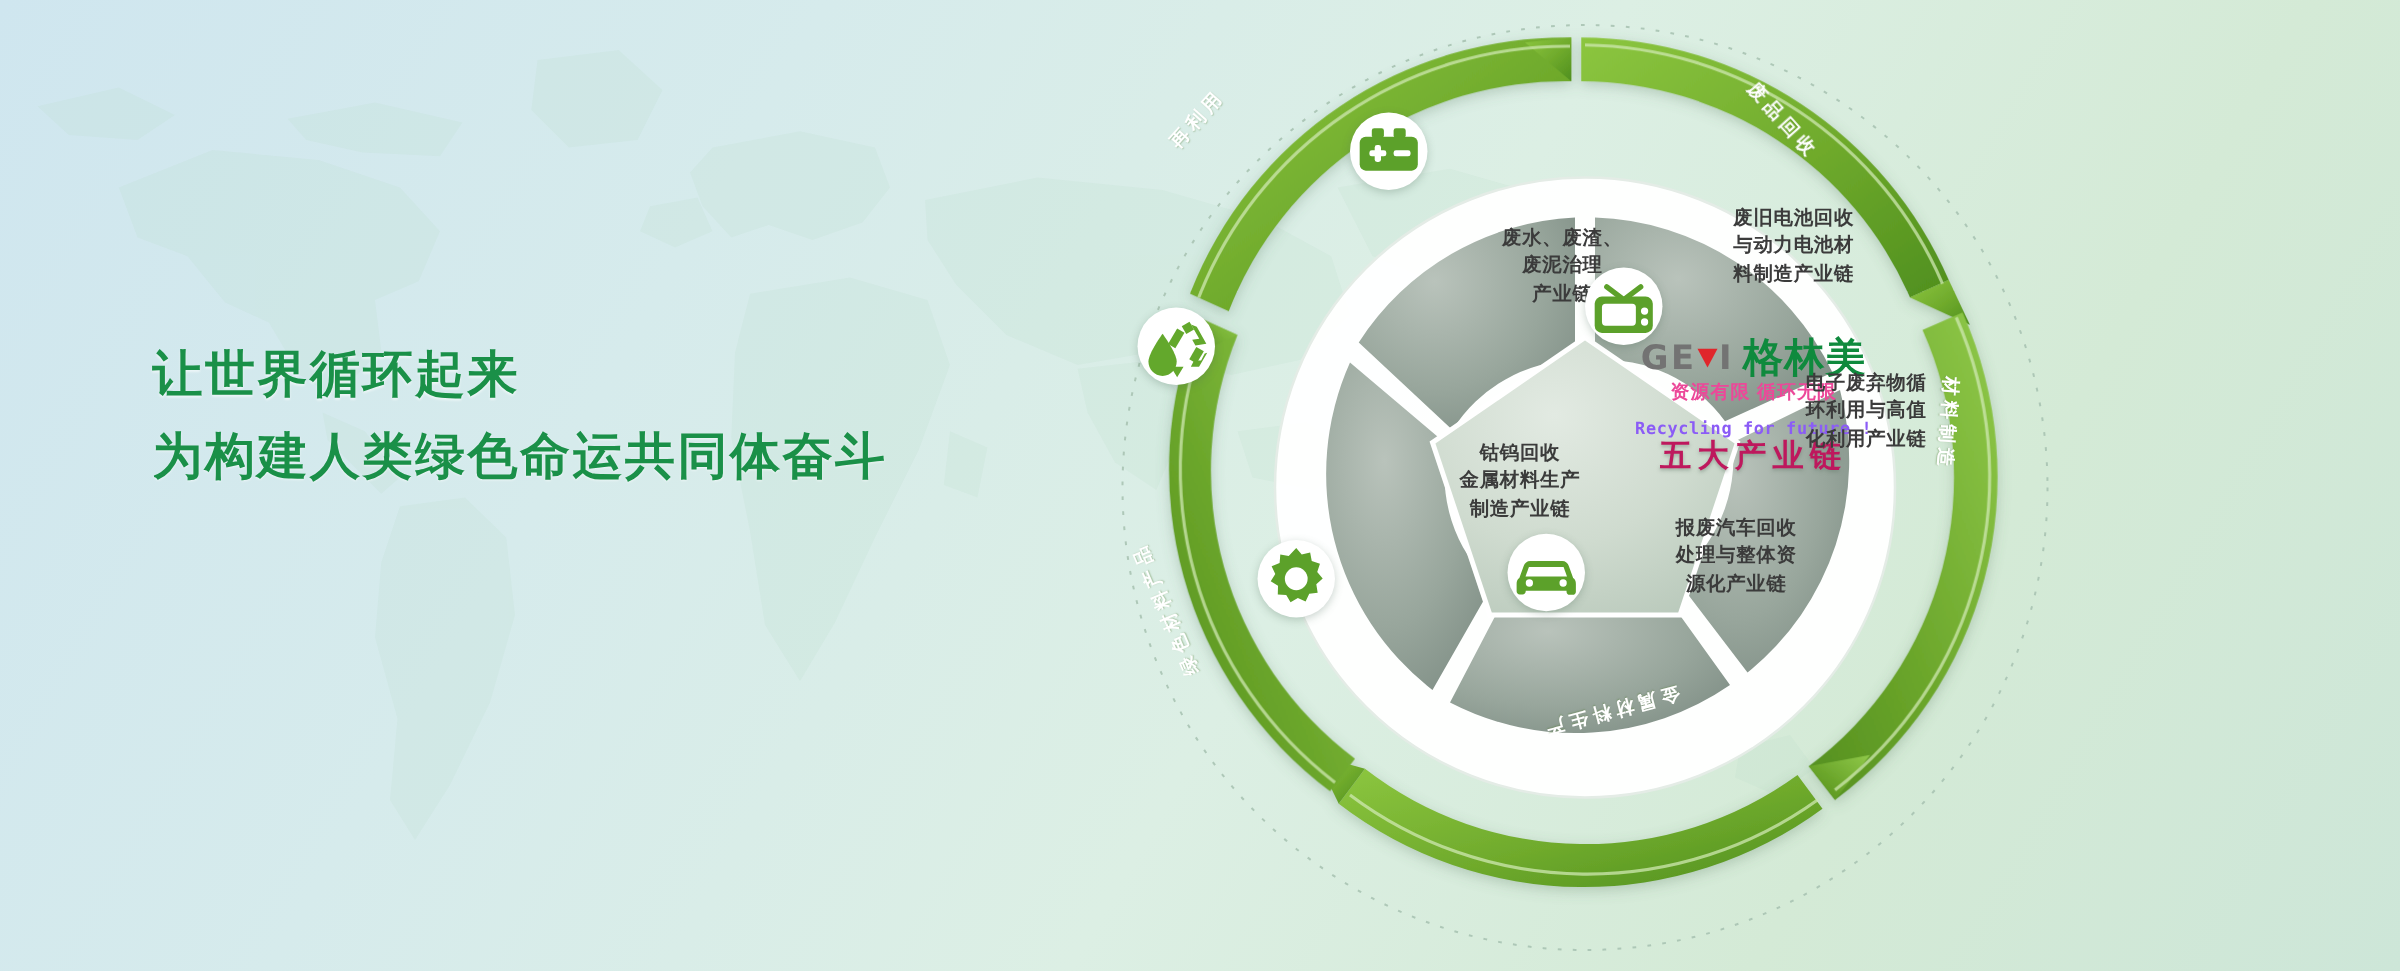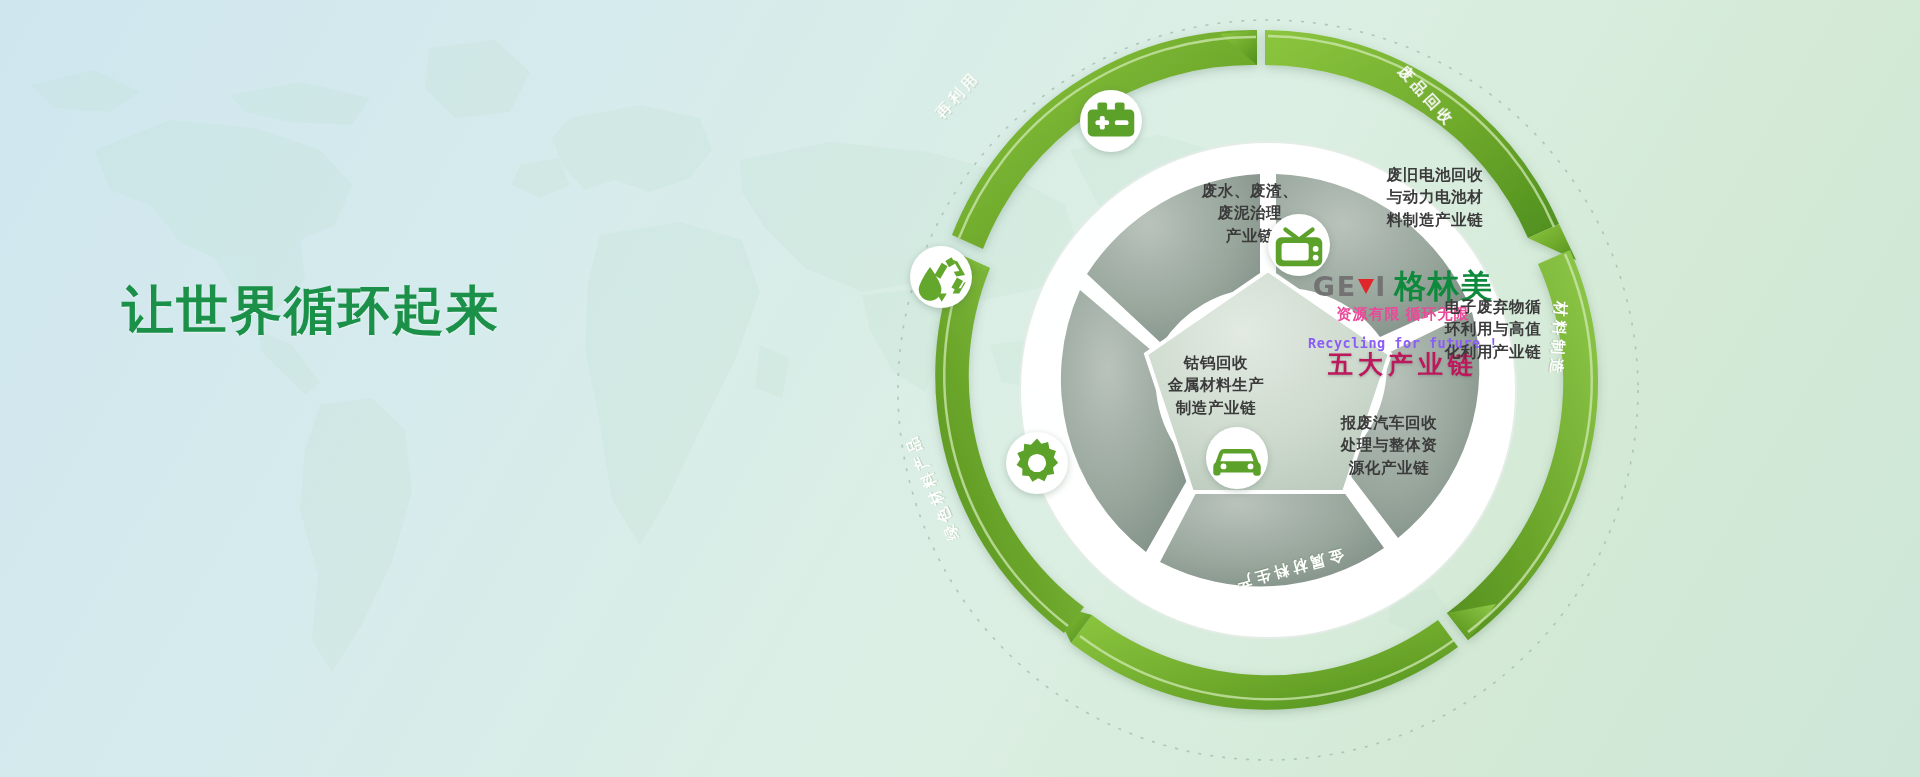--- a/index.html
+++ b/index.html
@@ -12,21 +12,21 @@
 
   
   #map-watermark {
     position:absolute; inset:0; opacity:.30; pointer-events:none;
   }
 
   
   #headline {
     position:absolute; left:122px; top:268px; width:780px;
     color:#1a9048; line-height:1.62;
-    font-size:52px; font-weight:600; letter-spacing:2px;
+    font-size:40px; font-weight:600; letter-spacing:2px;
     text-shadow:0 1px 2px rgba(255,255,255,.6);
   }
   #headline .ln { display:block; white-space:nowrap; }
 
   
   #infographic {
     position:absolute; left:828px; top:-8px; width:880px; height:800px;
   }
   #infographic svg { display:block; width:100%; height:100%; }
 
@@ -104,20 +104,21 @@
 
     <path d="M1180 452 L1270 438 L1340 462 L1368 512 L1338 572 L1265 598 L1200 572 L1168 515 Z"></path>
     <path d="M1392 598 L1432 588 L1452 615 L1420 636 L1388 622 Z"></path>
 
     <path d="M1268 215 L1300 205 L1322 240 L1300 272 L1278 252 Z"></path>
   </g>
 </svg>
 
 <div id="headline">
   <span class="ln">让世界循环起来</span>
+  <span class="ln">为构建人类绿色命运共同体奋斗</span>
 </div>
 
 <div id="infographic">
 
   <svg viewBox="0 0 880 800">
     <defs>
       <linearGradient id="gArc" x1="0" y1="0" x2="1" y2="1">
         <stop offset="0%" stop-color="#8cc63f"></stop>
         <stop offset="55%" stop-color="#6faa2c"></stop>
         <stop offset="100%" stop-color="#4f8f1e"></stop>

